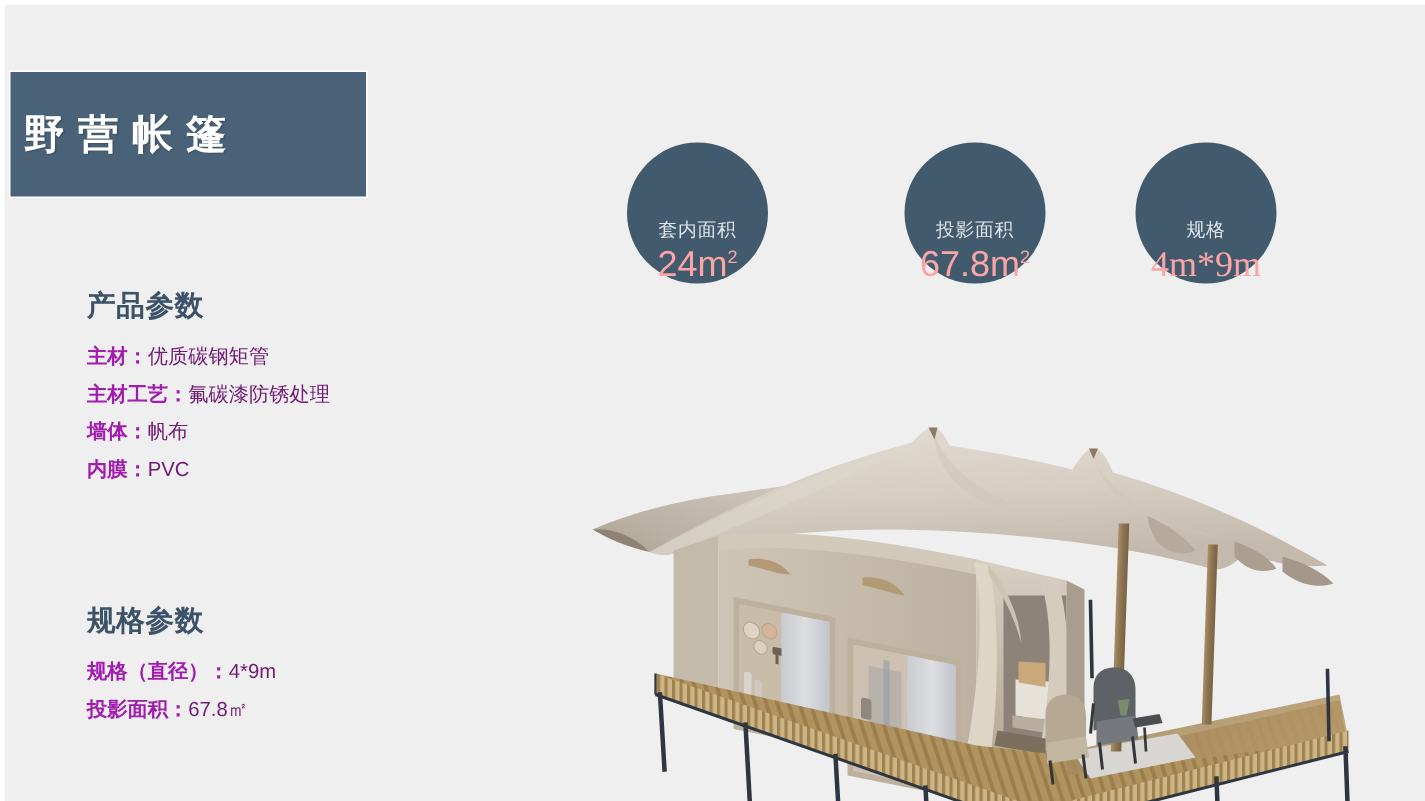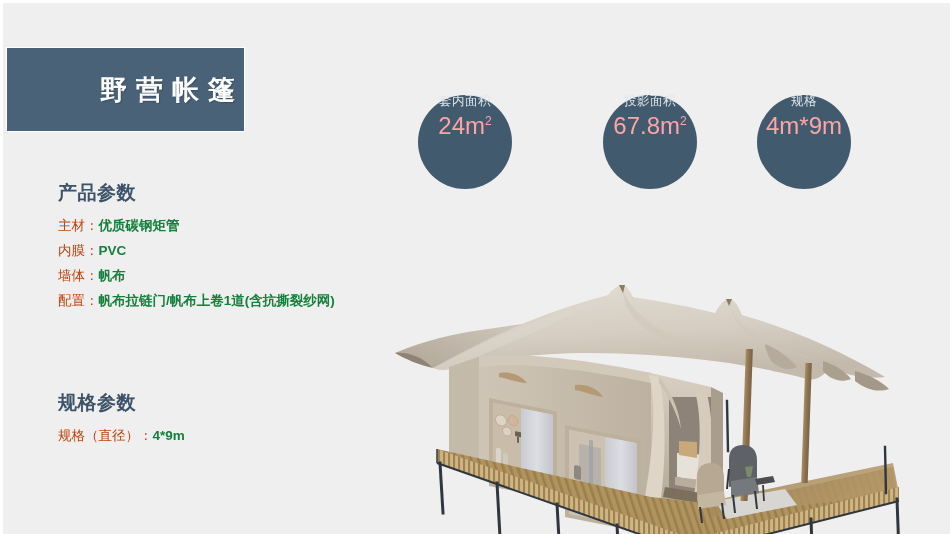--- a/index.html
+++ b/index.html
@@ -31,21 +31,21 @@
     top: 45px;
     width: 237px;
     height: 83px;
     background: #4a6277;
     box-shadow: 0 0 0 1px #ffffff;
   }
   #title-text {
     position: absolute;
     left: 0; right: 0; top: 50%;
     transform: translateY(-50%);
-    text-align: right;
+    text-align: left;
     color: #ffffff;
     font-size: 27px;
     font-weight: bold;
     letter-spacing: 9px;
     text-indent: 9px;
     line-height: 1;
     text-shadow: 1px 1px 1px rgba(0,0,0,0.18);
   }
 
   
@@ -54,56 +54,56 @@
     left: 55px;
   }
   #section-product { top: 176px; }
   #section-spec    { top: 386px; }
 
   .section-heading {
     color: #3c5268;
     font-size: 19px;
     font-weight: bold;
     letter-spacing: 0.5px;
-    margin: 4px 0 9px 0;
+    margin: 16px 0 9px 0;
     line-height: 1.1;
   }
   .spec-row {
     font-size: 13.5px;
     line-height: 25px;
     white-space: nowrap;
     color: #6f6f6f;
   }
   .spec-label {
-    color: #c2410c;
+    color: #a21caf;
+    font-weight: bold;
+  }
+  .spec-value {
+    color: #701a75;
     font-weight: normal;
-  }
-  .spec-value {
-    color: #15803d;
-    font-weight: bold;
   }
 
   
   .badge {
     position: absolute;
     width: 94px;
     height: 94px;
     border-radius: 50%;
     background: #415a6e;
     color: #ffffff;
     display: flex;
     flex-direction: column;
     align-items: center;
-    justify-content: flex-start;
+    justify-content: flex-end;
     text-align: center;
     line-height: 1;
   }
   #badge-1 { left: 415px; top: 92px; }
   #badge-2 { left: 600px; top: 92px; }
-  #badge-3 { left: 754px; top: 92px; }
+  #badge-3 { left: 754px; top: 92px; font-family: Liberation Serif, serif; }
 
   .badge-label {
     font-size: 12.5px;
     color: #dfe5ea;
     margin-bottom: 6px;
     letter-spacing: 0.5px;
   }
   .badge-value {
     font-size: 24px;
     color: #fca5a5;
@@ -147,35 +147,38 @@
     <div id="title-text">野营帐篷</div>
   </div>
 
   <div class="section" id="section-product">
     <div class="section-heading">产品参数</div>
 
     <div class="spec-row">
       <span class="spec-label">主材：</span><span class="spec-value">优质碳钢矩管</span>
     </div>
     <div class="spec-row">
+      <span class="spec-label">主材工艺：</span><span class="spec-value">氟碳漆防锈处理</span>
+    </div>
+    <div class="spec-row">
+      <span class="spec-label">墙体：</span><span class="spec-value">帆布</span>
+    </div>
+    <div class="spec-row">
       <span class="spec-label">内膜：</span><span class="spec-value">PVC</span>
-    </div>
-    <div class="spec-row">
-      <span class="spec-label">墙体：</span><span class="spec-value">帆布</span>
-    </div>
-    <div class="spec-row">
-      <span class="spec-label">配置：</span><span class="spec-value">帆布拉链门/帆布上卷1道(含抗撕裂纱网)</span>
     </div>
   </div>
 
   <div class="section" id="section-spec">
     <div class="section-heading">规格参数</div>
 
     <div class="spec-row">
       <span class="spec-label">规格（直径）：</span><span class="spec-value">4*9m</span>
+    </div>
+    <div class="spec-row">
+      <span class="spec-label">投影面积：</span><span class="spec-value">67.8㎡</span>
     </div>
   </div>
 
   <div class="badge" id="badge-1">
     <div class="badge-label">套内面积</div>
     <div class="badge-value"><span>24</span><span>m</span><sup>2</sup></div>
   </div>
 
   <div class="badge" id="badge-2">
     <div class="badge-label">投影面积</div>

